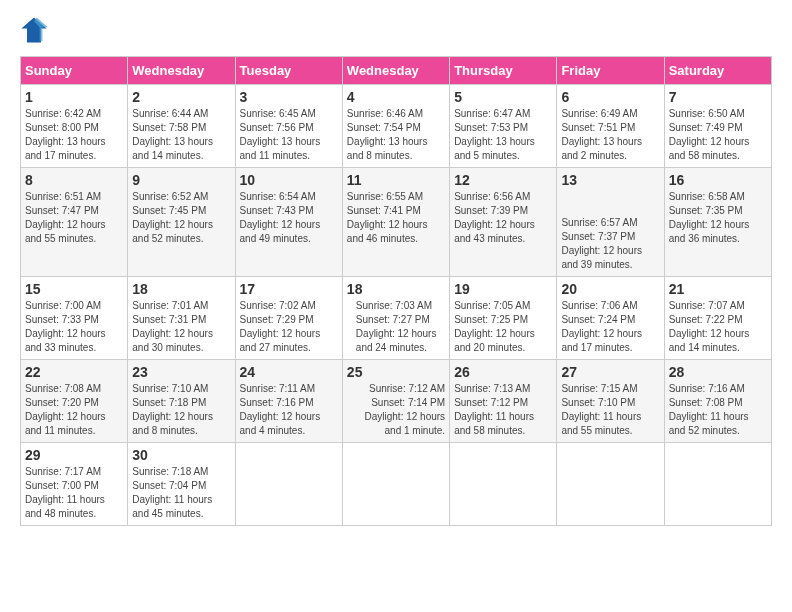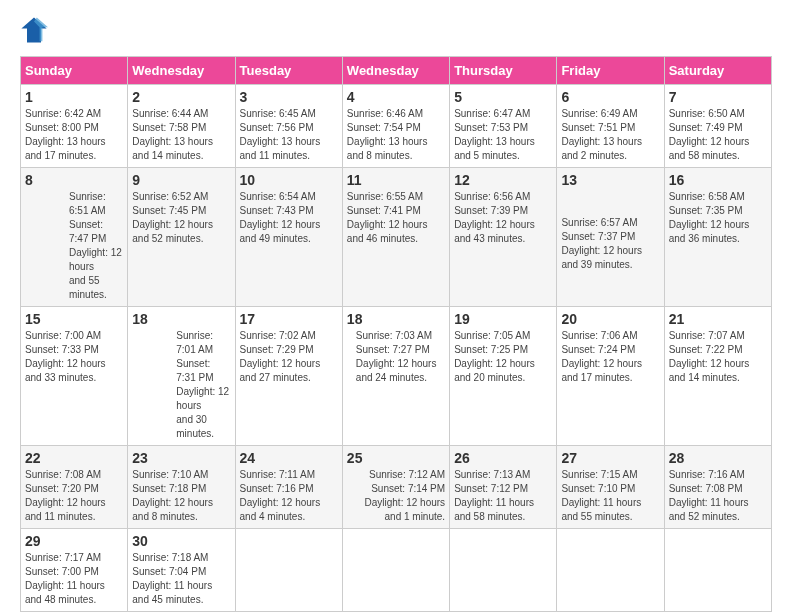--- a/index.html
+++ b/index.html
@@ -167,21 +167,21 @@
           <span class="day-number">7</span>
           <div class="day-info" style="white-space: pre-line;">Sunrise: 6:50 AM
 Sunset: 7:49 PM
 Daylight: 12 hours
 and 58 minutes.</div>
         </td>
       </tr>
       <tr>
         <td>
           <span class="day-number">8</span>
-          <div class="day-info" style="white-space: pre-line; margin-left: 44px;">Sunrise: 6:51 AM
+          <div class="day-info" style="white-space: pre-line;">Sunrise: 6:51 AM
 Sunset: 7:47 PM
 Daylight: 12 hours
 and 55 minutes.</div>
         </td>
         <td>
           <span class="day-number">9</span>
           <div class="day-info" style="white-space: pre-line;">Sunrise: 6:52 AM
 Sunset: 7:45 PM
 Daylight: 12 hours
 and 52 minutes.</div>
@@ -225,21 +225,21 @@
       <tr>
         <td>
           <span class="day-number">15</span>
           <div class="day-info" style="white-space: pre-line;">Sunrise: 7:00 AM
 Sunset: 7:33 PM
 Daylight: 12 hours
 and 33 minutes.</div>
         </td>
         <td>
           <span class="day-number">18</span>
-          <div class="day-info" style="white-space: pre-line; margin-left: 44px;">Sunrise: 7:01 AM
+          <div class="day-info" style="white-space: pre-line;">Sunrise: 7:01 AM
 Sunset: 7:31 PM
 Daylight: 12 hours
 and 30 minutes.</div>
         </td>
         <td>
           <span class="day-number">17</span>
           <div class="day-info" style="white-space: pre-line;">Sunrise: 7:02 AM
 Sunset: 7:29 PM
 Daylight: 12 hours
 and 27 minutes.</div>

